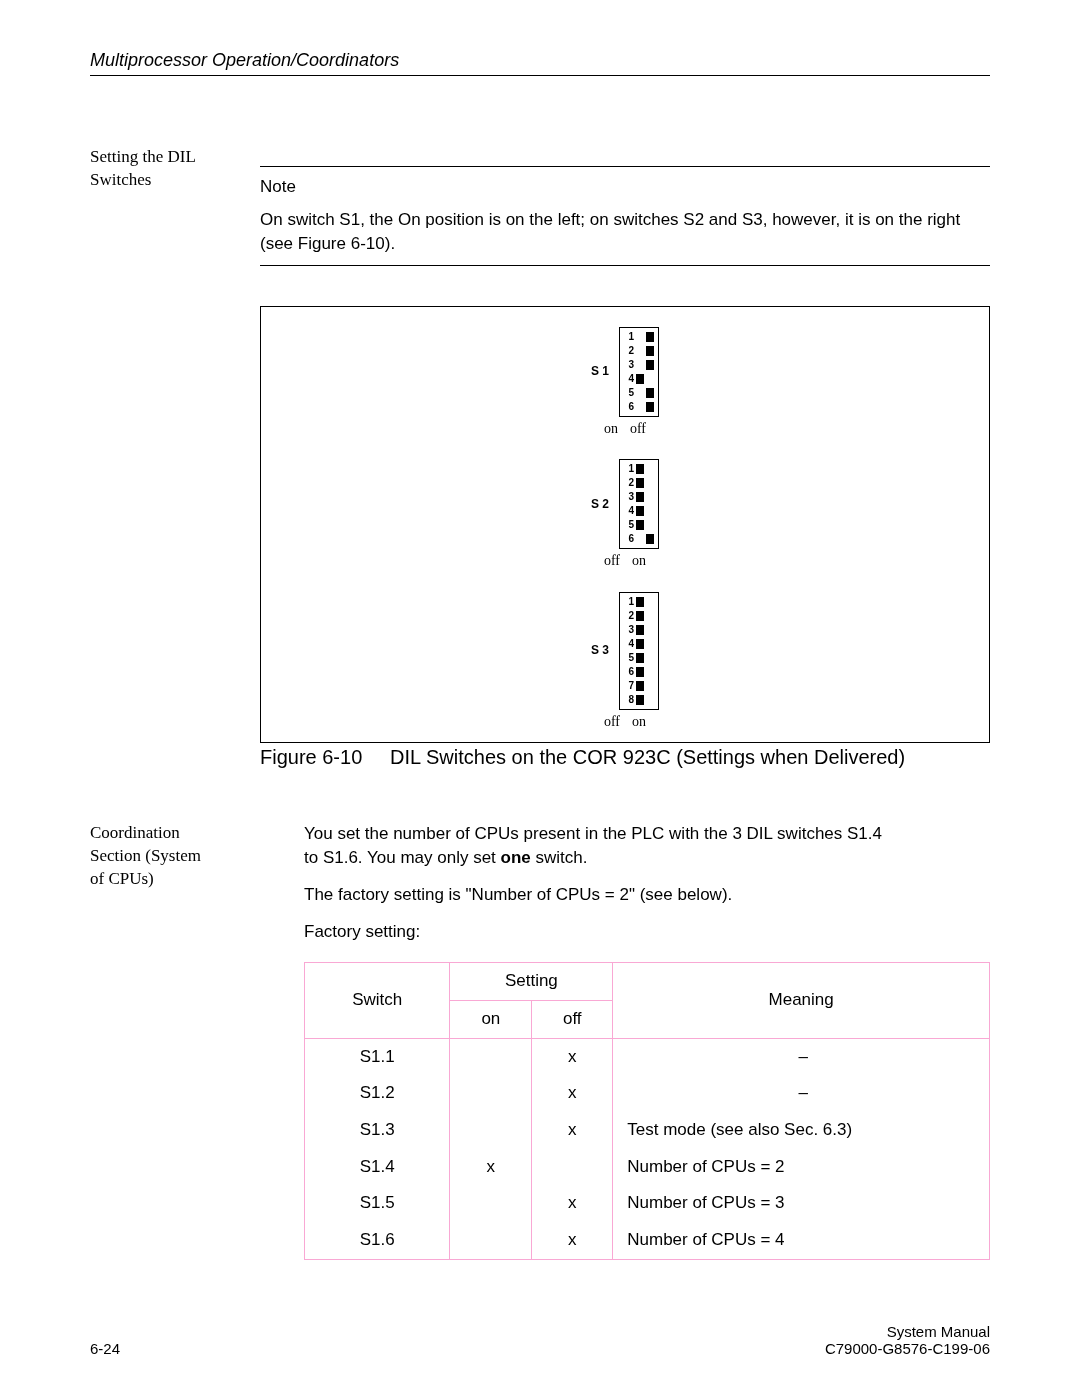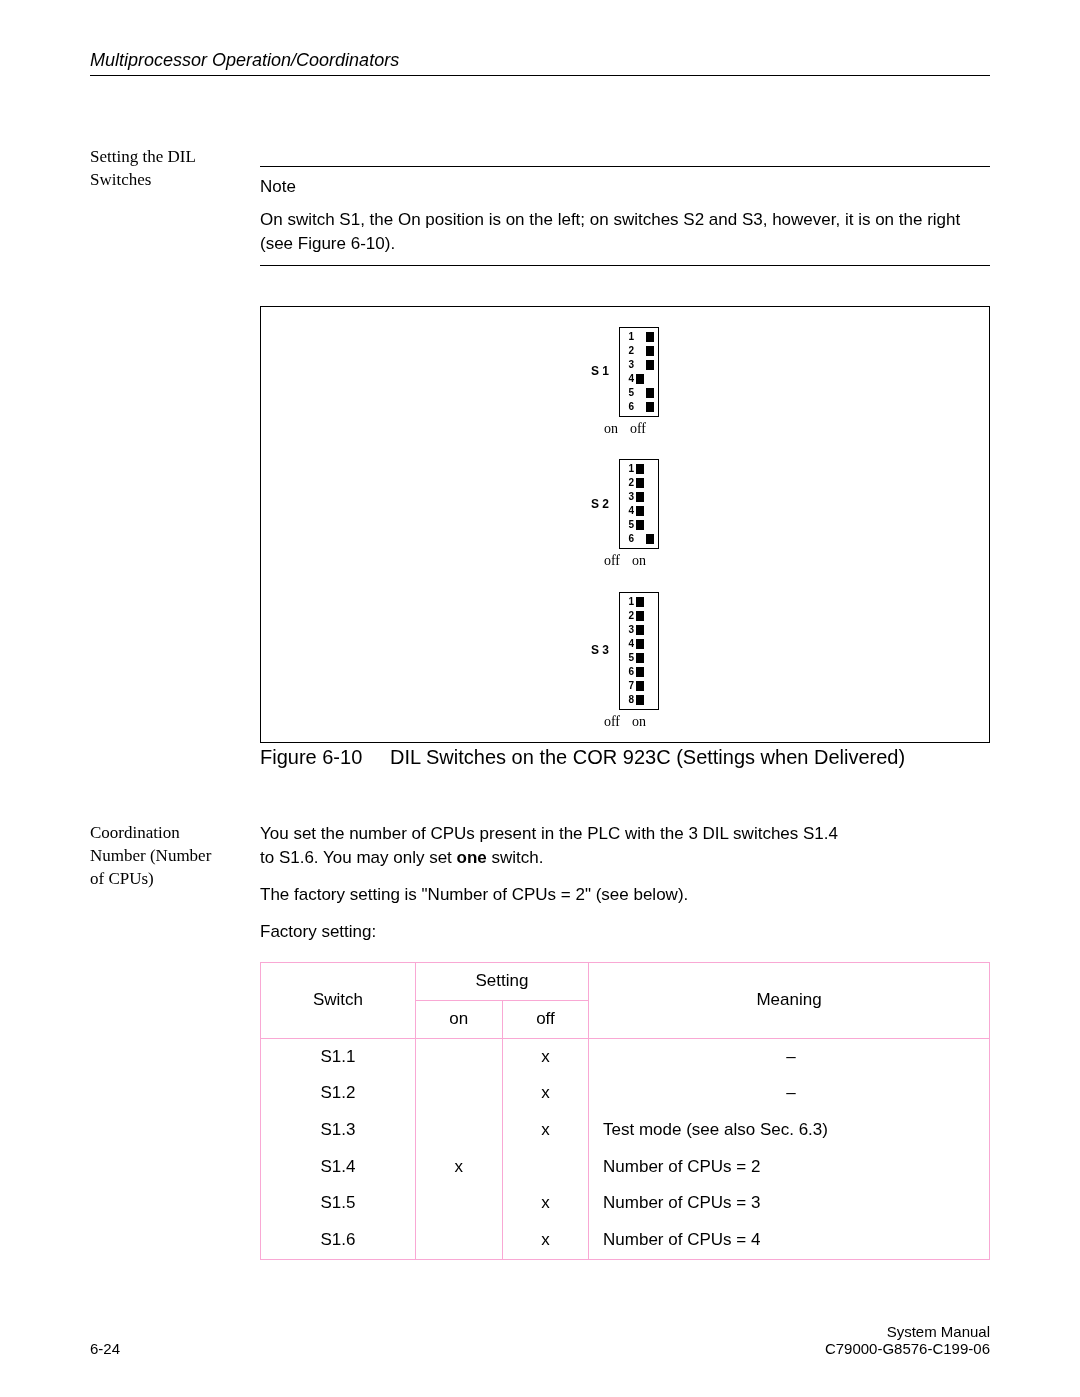--- a/index.html
+++ b/index.html
@@ -70,21 +70,21 @@
     line-height: 1;
   }
   .dip-cells { display: flex; gap: 2px; margin-left: 2px; }
   .dip-cell { width: 8px; height: 10px; }
   .dip-cell.on { background: #000; }
   .dip-labels {
     display: flex; gap: 12px; font-family: Georgia, serif; font-size: 14px;
     justify-content: center; margin-top: 2px;
   }
   .figure-caption { font-size: 20px; }
-  .section2 { display: flex; margin-top: 50px; }
+  .section2 { display: flex; margin-top: 50px; gap: 44px; }
   .para { margin-bottom: 12px; }
   table.settings {
     border-collapse: collapse;
     width: 100%;
     margin-top: 18px;
     font-size: 17px;
   }
   table.settings th, table.settings td {
     border: 1px solid #f9a8d4;
     padding: 6px 10px;
@@ -308,21 +308,21 @@
       <span>Figure 6-10</span>
       &nbsp;&nbsp;&nbsp;
       <span>DIL Switches on the COR 923C (Settings when Delivered)</span>
     </div>
   </div>
 </div>
 
 <div class="section2">
   <div class="sidecol">
     <div>Coordination</div>
-    <div>Number (Number</div>
+    <div>Section (System</div>
     <div>of CPUs)</div>
   </div>
   <div class="maincol">
     <div class="para">
       <span>You set the number of CPUs present in the PLC with the 3 DIL switches S1.4</span><br>
       <span>to S1.6. You may only set </span><b>one</b><span> switch.</span>
     </div>
     <div class="para">The factory setting is "Number of CPUs = 2" (see below).</div>
     <div class="para">Factory setting:</div>
 

